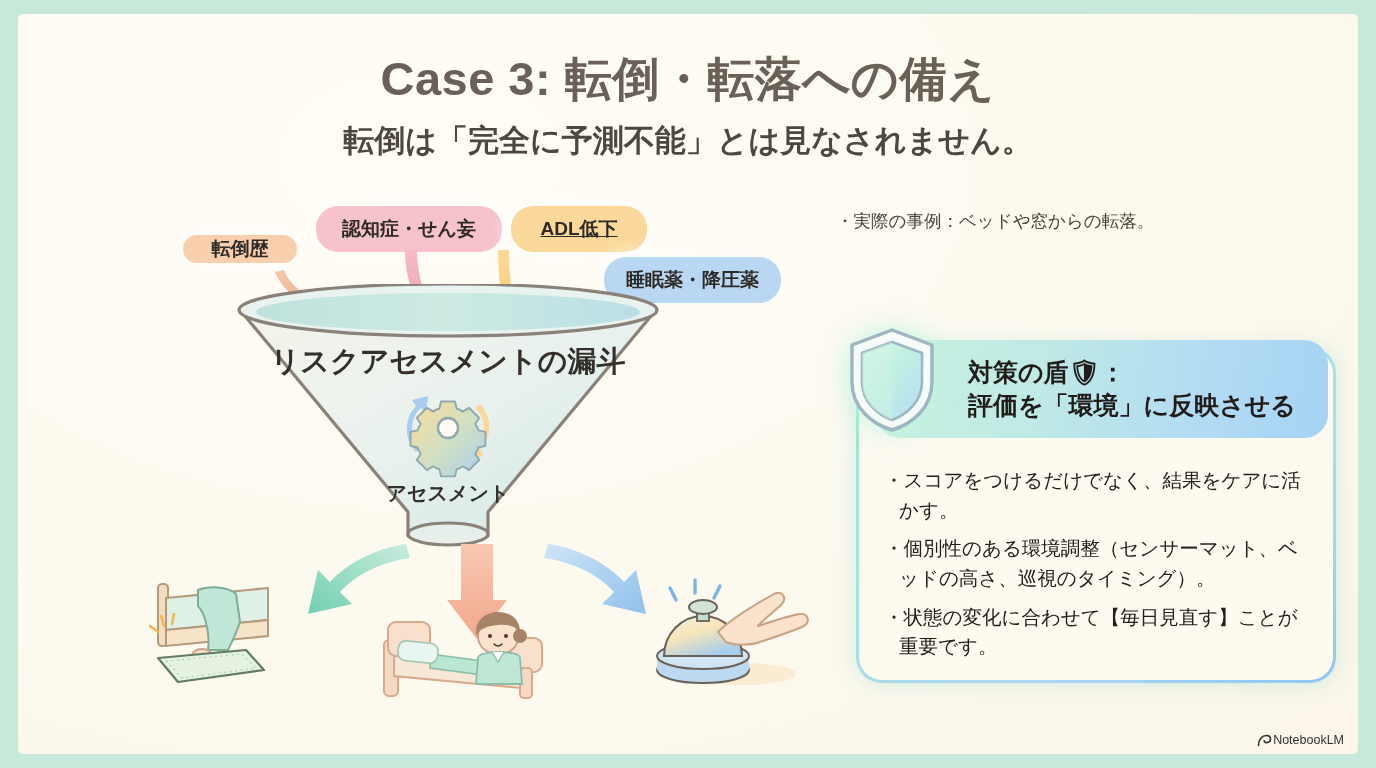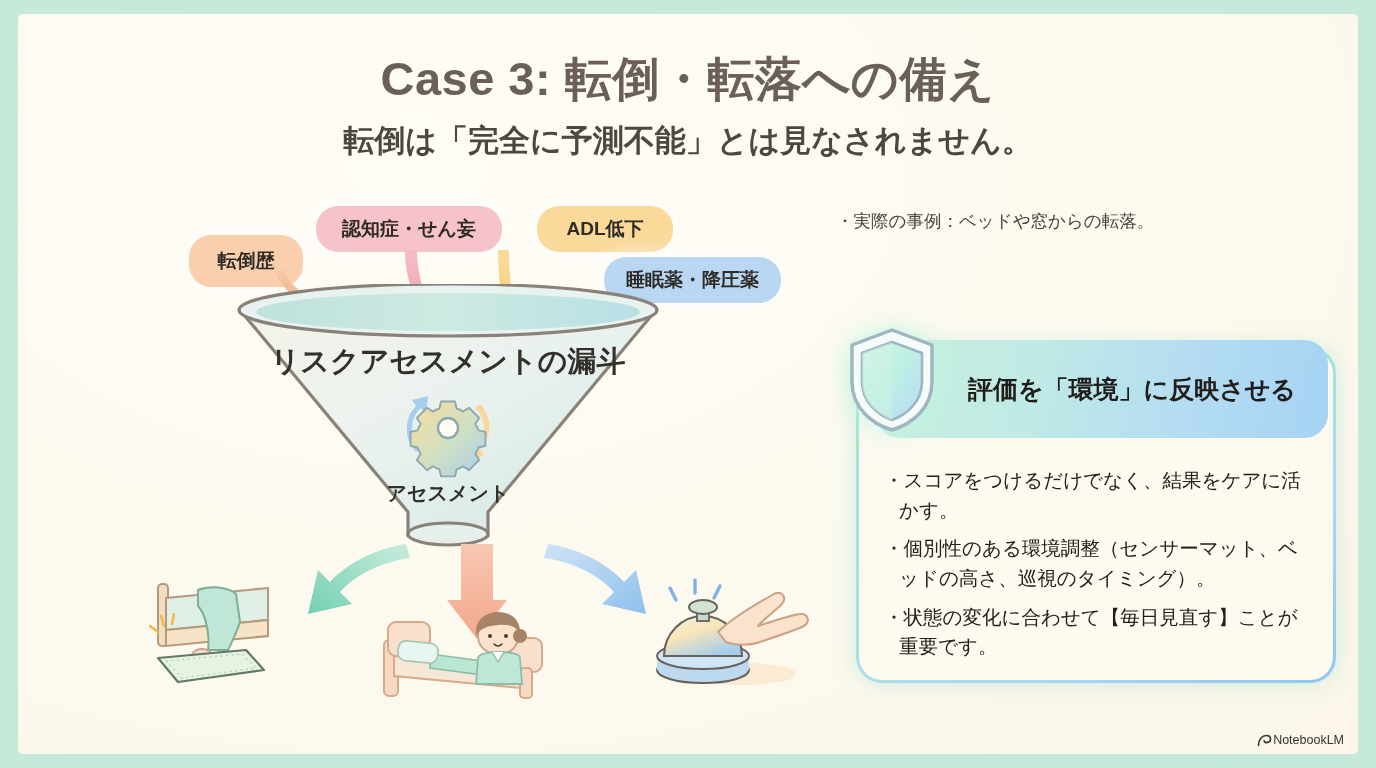--- a/index.html
+++ b/index.html
@@ -54,23 +54,23 @@
     border-radius: 22px;
     font-size: 19px;
     font-weight: 700;
     color: #2e2a26;
     display: flex;
     align-items: center;
     justify-content: center;
     box-shadow: 0 0 16px 6px rgba(255,255,255,0.55);
     white-space: nowrap;
   }
-  #pill-0 { left: 171px; top: 221px; width: 114px; height: 52px; background:#f9cfae; }
+  #pill-0 { left: 165px; top: 221px; width: 114px; height: 28px; background:#f9cfae; }
   #pill-1 { left: 298px; top: 192px; width: 186px; height: 46px; background:#f7c3cb; }
-  #pill-2 { left: 519px; top: 192px; width: 136px; height: 46px; background:#fad99a; }
+  #pill-2 { left: 493px; top: 192px; width: 136px; height: 46px; background:#fad99a;text-decoration:underline; }
   #pill-3 { left: 586px; top: 243px; width: 177px; height: 46px; background:#b9d7f2; }
 
   
   #funnel-wrap { position: absolute; left: 190px; top: 270px; width: 480px; height: 290px; }
   .funnel-label {
     position: absolute;
     left: 0; right: 0;
     top: 58px;
     text-align: center;
     font-size: 29px;
@@ -365,20 +365,21 @@
   </svg>
 
   <div id="note">
     <span>・実際の事例：ベッドや窓からの転落。</span>
   </div>
 
   <div id="panel"></div>
 
   <div id="panel-header">
     <div id="panel-header-text">
+      <div>対策の盾🛡：</div>
       <div>評価を「環境」に反映させる</div>
     </div>
   </div>
 
   <div id="shield-icon-wrap">
     <svg width="92" height="108" viewBox="0 0 92 108">
       <defs>
         <linearGradient id="shield-grad" x1="0" y1="0" x2="1" y2="1">
           <stop offset="0%" stop-color="#d9f7e8"></stop>
           <stop offset="45%" stop-color="#bff0e2"></stop>

